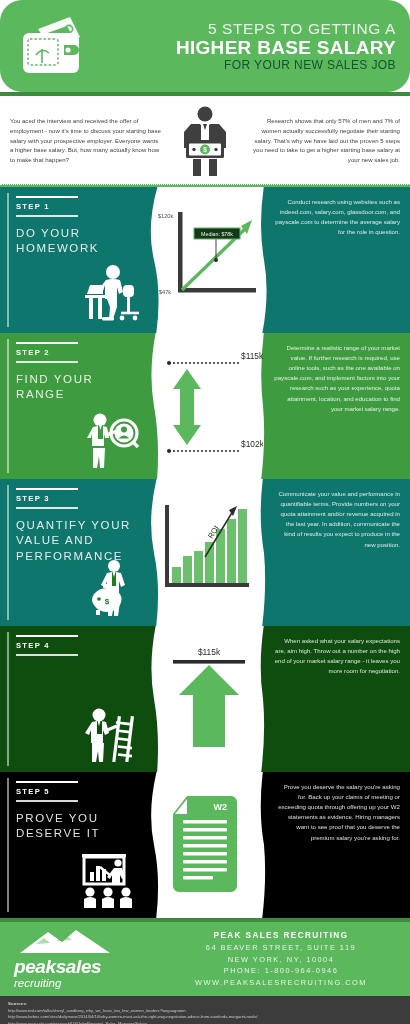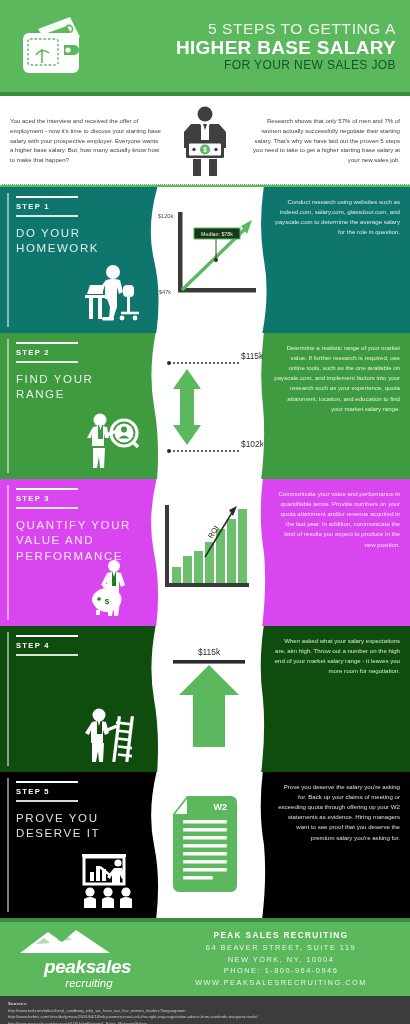--- a/index.html
+++ b/index.html
@@ -6,21 +6,21 @@
   body {
     width: 410px; height: 1024px;
     font-family: "Liberation Sans", sans-serif;
     background: #ffffff; overflow: hidden;
   }
   .page { position: relative; width: 410px; height: 1024px; }
 
   
   .header {
     position: relative; height: 92px; background: #5cb85c;
-    display: flex; align-items: center; padding: 0 14px 0 10px;
+    display: flex; align-items: center; padding: 0 14px 0 10px; border-radius: 22px;
   }
   .header-icon { width: 88px; flex: 0 0 88px; display: flex; align-items: center; justify-content: center; }
   .header-text { flex: 1; text-align: right; color: #fff; line-height: 1.12; }
   .h-line1 { font-size: 15.5px; letter-spacing: 0.6px; font-weight: 400; color: #eaf6ea; }
   .h-line2 { font-size: 19px; font-weight: 700; letter-spacing: 0.3px; }
   .h-line3 { font-size: 12px; letter-spacing: 0.4px; font-weight: 400; color: #14532d; }
   .header-rule { height: 4px; background: #3d8b3d; }
 
   
   .intro {
@@ -64,22 +64,22 @@
     color: rgba(255,255,255,.86);
   }
 
   
   .foot-rule { height: 4px; background: #3d8b3d; }
   .footer {
     background: #5cb85c; height: 74px; display: flex; align-items: center;
     padding: 0 12px 0 14px;
   }
   .footer-logo { flex: 0 0 150px; color: #fff; }
-  .logo-word { font-size: 19px; font-weight: 700; font-style: italic; line-height: .95; letter-spacing: -0.4px; margin-left: 30px; }
-  .logo-sub { font-size: 11.5px; font-style: italic; text-align: center; line-height: 1; margin-top: 2px; }
+  .logo-word { font-size: 19px; font-weight: 700; font-style: italic; line-height: .95; letter-spacing: -0.4px; }
+  .logo-sub { font-size: 11.5px; font-style: italic; text-align: left; line-height: 1; margin-top: 2px; }
   .footer-info { flex: 1; text-align: center; color: #fff; line-height: 1.55; }
   .fi-name { font-size: 8.2px; font-weight: 700; letter-spacing: 1.4px; }
   .fi-line { font-size: 7.4px; letter-spacing: 1.5px; color: rgba(255,255,255,.85); }
 
   .sources { background: #3c3c3c; padding: 5px 8px 6px 8px; height: 59px; }
   .sources-title { font-size: 4.2px; font-weight: 700; color: #d8d8d8; margin-bottom: 1.5px; letter-spacing: .2px; }
   .src { font-size: 4.1px; color: #c9c9c9; line-height: 1.62; white-space: nowrap; overflow: hidden; }
 </style>
 </head>
 <body>
@@ -216,21 +216,21 @@
         <text x="86" y="12" font-size="8.4" fill="#2a2a2a" font-family="Liberation Sans, sans-serif">$115k</text>
         <circle cx="14" cy="104" r="2" fill="#2a2a2a"></circle>
         <path d="M14 104 H84" stroke="#2a2a2a" stroke-width="1.3" stroke-dasharray="2 2"></path>
         <text x="86" y="100" font-size="8.4" fill="#2a2a2a" font-family="Liberation Sans, sans-serif">$102k</text>
         <path d="M32 22 L46 42 L39 42 L39 78 L46 78 L32 98 L18 78 L25 78 L25 42 L18 42 Z" fill="#5cb85c"></path>
       </svg>
     </div>
     <div class="step-right">Determine a realistic range of your market value. If further research is required, use online tools, such as the one available on payscale.com, and implement factors into your research such as your experience, quota attainment, location, and education to find your market salary range.</div>
   </div>
 
-  <div class="step" style="height:147px;background:#d946ef">
+  <div class="step" style="height:147px;background:#0f766e">
     <div class="step-left">
       <div class="step-leftbar"></div>
       <div class="step-divider"></div>
       <div class="step-num">STEP 3</div>
       <div class="step-divider2"></div>
       <div class="step-title">QUANTIFY YOUR VALUE AND PERFORMANCE</div>
       <div class="step-pictogram">
         <svg width="52" height="58" viewBox="0 0 52 58">
             <g fill="#ffffff">
           <circle cx="26" cy="8" r="6"></circle>

